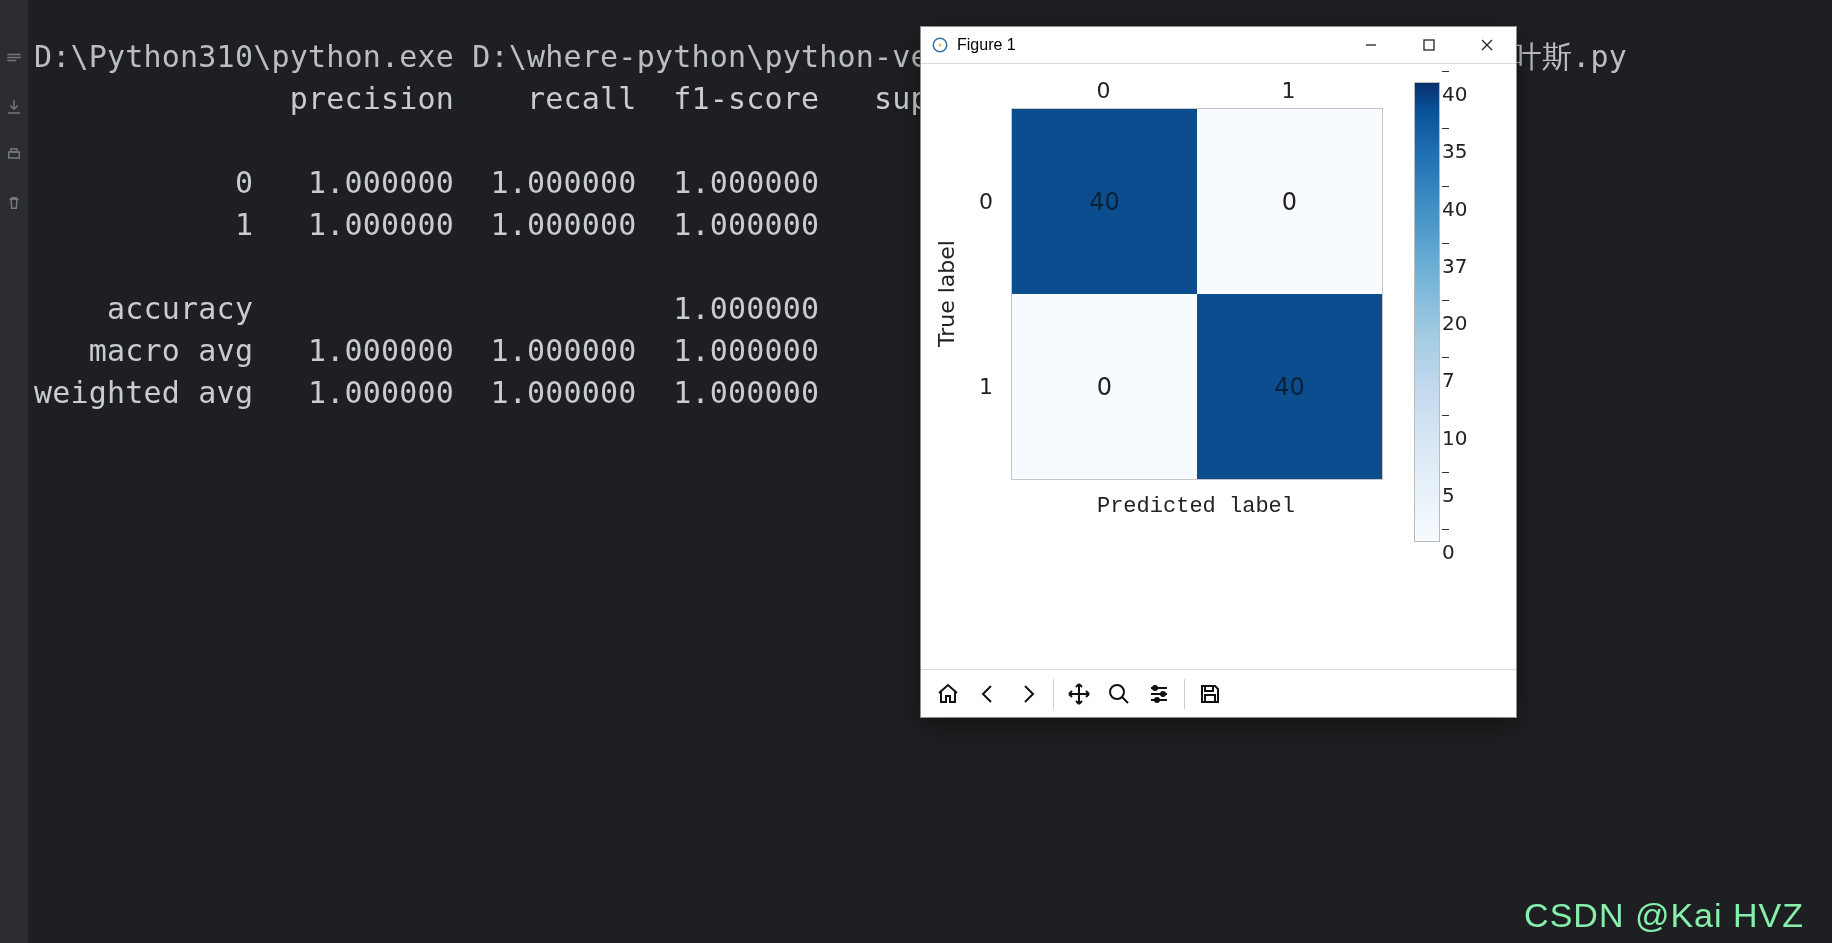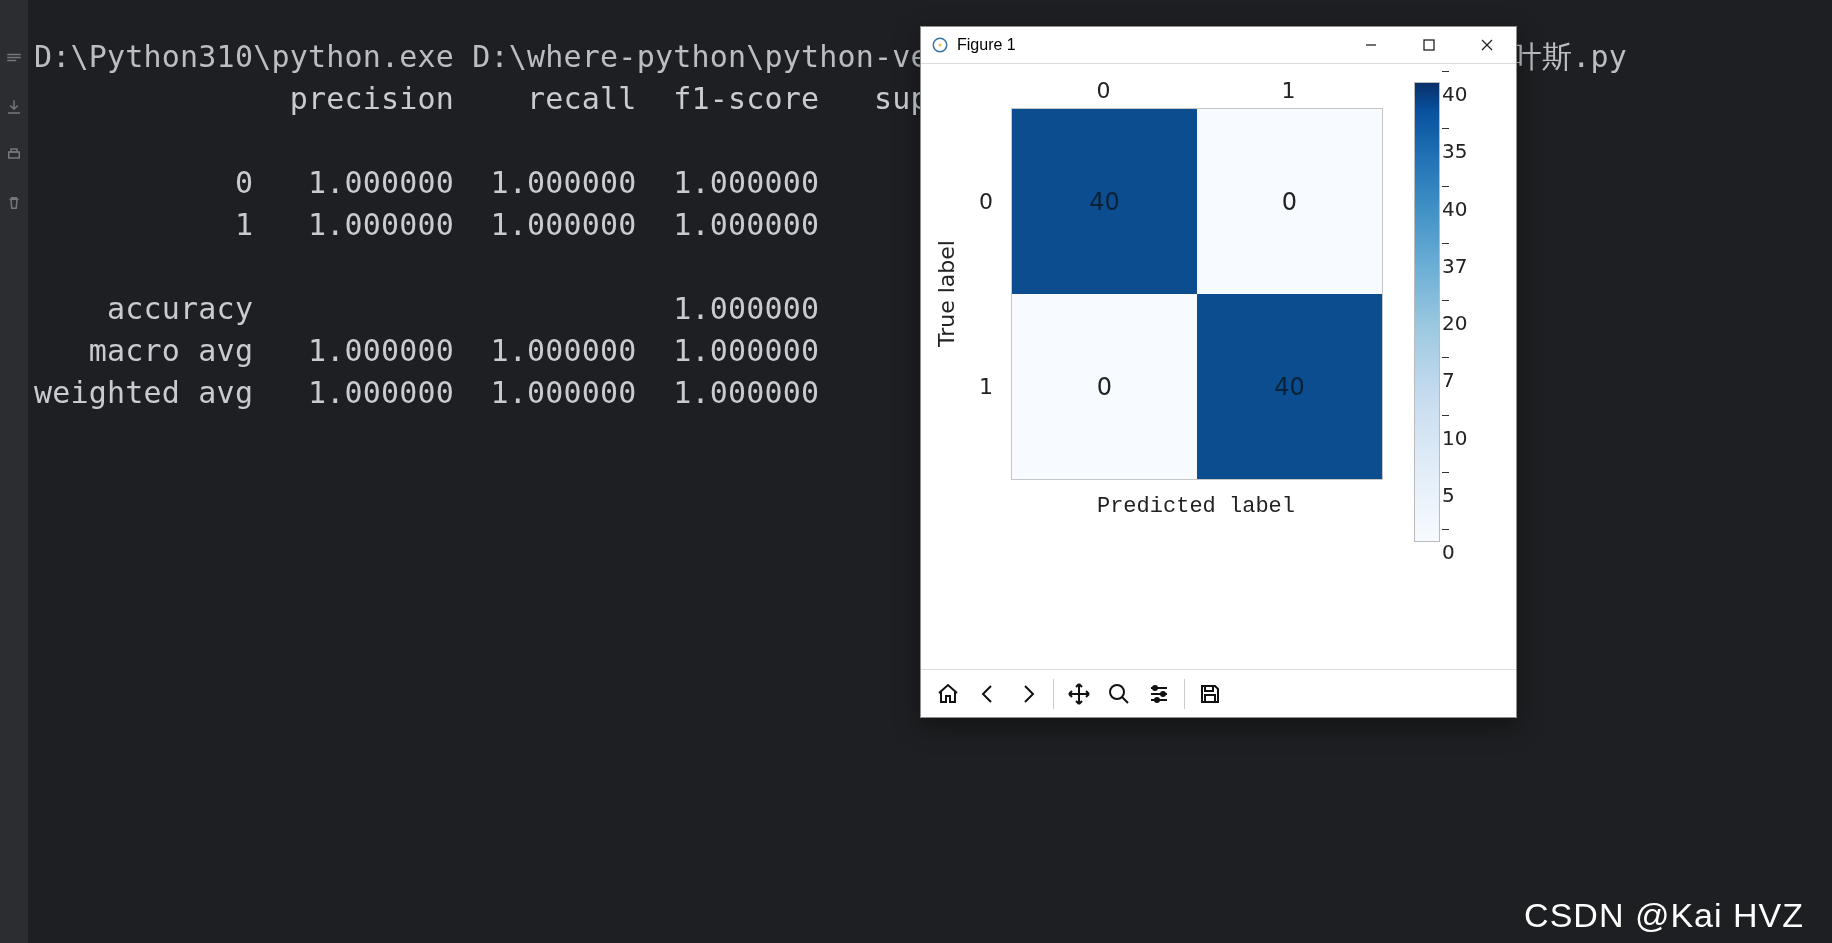--- a/index.html
+++ b/index.html
@@ -117,21 +117,21 @@
     display:flex; align-items:center; padding-left:8px; gap:2px;
     box-sizing:border-box; background:#fff;
   }
   .tool-btn { width:38px; height:38px; display:flex; align-items:center; justify-content:center; border-radius:4px; }
   .tool-sep { width:1px; height:30px; background:#ccc; margin:0 4px; }
   .tool-btn svg { stroke:#111; fill:none; stroke-width:2; }
 
   
   .watermark {
     position:absolute; right:28px; bottom:8px;
-    color:#ffffff; font-size:34px;
+    color:#86efac; font-size:34px;
     font-family:"Segoe UI", Arial, sans-serif; letter-spacing:1px;
   }
 </style>
 </head>
 <body>
 
 <div class="left-rail">
   <div class="rail-icon">
     <svg viewBox="0 0 24 24">
         <path d="M3 10h18M3 6h18M3 14h12" stroke="#9aa0a6" stroke-width="2" fill="none"></path>

